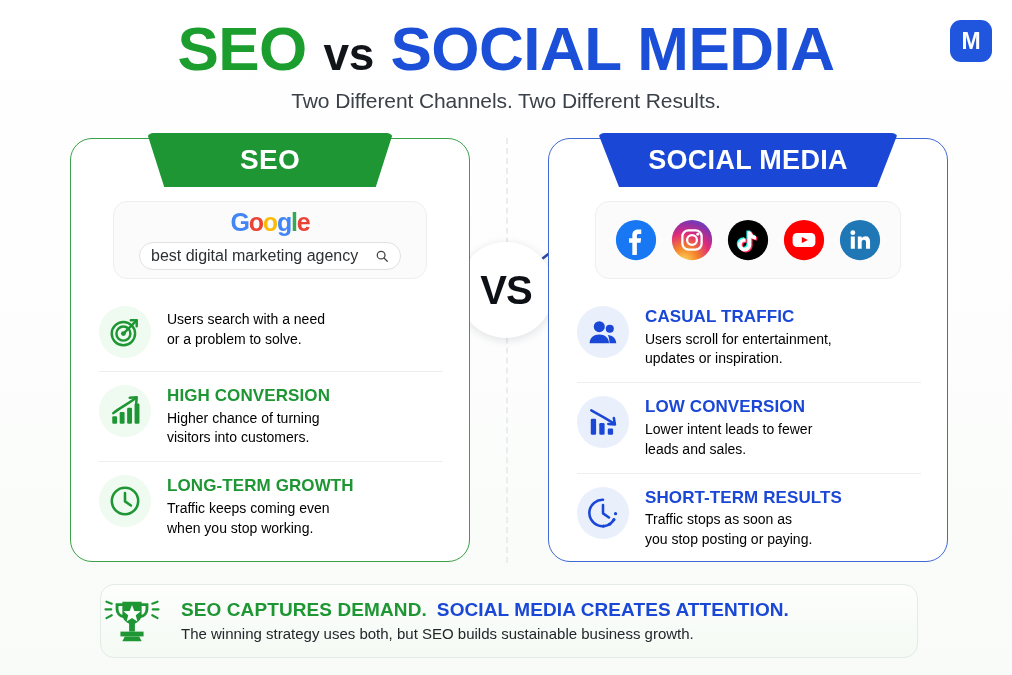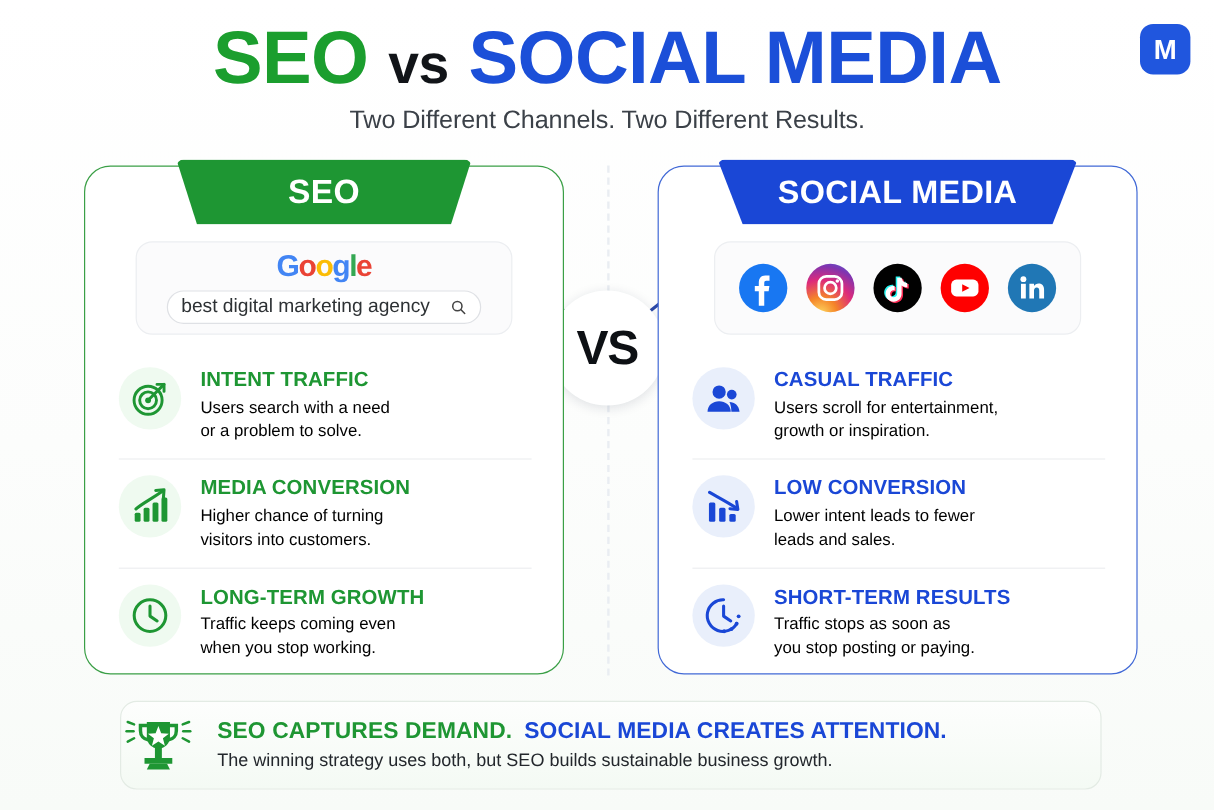--- a/index.html
+++ b/index.html
@@ -169,21 +169,20 @@
         <div class="feat-ico ico-green">
           <svg width="34" height="34" viewBox="0 0 32 32" fill="none" stroke="#1E9633" stroke-width="2.3">
             <circle cx="14.5" cy="17.5" r="11"></circle>
             <circle cx="14.5" cy="17.5" r="6.6"></circle>
             <circle cx="14.5" cy="17.5" r="2.3" fill="#1E9633" stroke="none"></circle>
             <line x1="14.5" y1="17.5" x2="27" y2="5" stroke-linecap="round"></line>
             <path d="M21.5 5 L27 5 L27 10.5" stroke-linejoin="round" stroke-linecap="round"></path>
           </svg>
         </div>
         <div class="feat-txt">
-          <div class="feat-h green">INTENT TRAFFIC</div>
           <div class="feat-p">
             <span>Users search with a need</span><br>
             <span>or a problem to solve.</span>
           </div>
         </div>
       </div>
 
       <div class="feat">
         <div class="feat-ico ico-green">
           <svg width="34" height="34" viewBox="0 0 32 32" fill="none">
@@ -191,21 +190,21 @@
               <rect x="4" y="21" width="4.6" height="7" rx="1.2"></rect>
               <rect x="11" y="17" width="4.6" height="11" rx="1.2"></rect>
               <rect x="18" y="13" width="4.6" height="15" rx="1.2"></rect>
               <rect x="25" y="9" width="4.6" height="19" rx="1.2"></rect>
             </g>
             <path d="M5 18 C11 13, 16 11, 26 4" stroke="#1E9633" stroke-width="2.4" fill="none" stroke-linecap="round"></path>
             <path d="M20.5 3.5 L27 3 L26.5 9.5" stroke="#1E9633" stroke-width="2.4" fill="none" stroke-linejoin="round" stroke-linecap="round"></path>
           </svg>
         </div>
         <div class="feat-txt">
-          <div class="feat-h green">MEDIA CONVERSION</div>
+          <div class="feat-h green">HIGH CONVERSION</div>
           <div class="feat-p">
             <span>Higher chance of turning</span><br>
             <span>visitors into customers.</span>
           </div>
         </div>
       </div>
 
       <div class="feat">
         <div class="feat-ico ico-green">
           <svg width="34" height="34" viewBox="0 0 32 32" fill="none" stroke="#1E9633" stroke-width="2.4">
@@ -283,21 +282,21 @@
             <circle cx="12.5" cy="11" r="5.2"></circle>
             <circle cx="22.4" cy="13" r="3.8"></circle>
             <path d="M3.4 26.5c0-5 4.1-8.2 9.1-8.2s9.1 3.2 9.1 8.2z"></path>
             <path d="M20.6 18.8c4 .3 7.5 2.6 7.9 7.7h-6.4c0-3-.6-5.6-1.5-7.7z"></path>
           </svg>
         </div>
         <div class="feat-txt">
           <div class="feat-h blue">CASUAL TRAFFIC</div>
           <div class="feat-p">
             <span>Users scroll for entertainment,</span><br>
-            <span>growth or inspiration.</span>
+            <span>updates or inspiration.</span>
           </div>
         </div>
       </div>
 
       <div class="feat">
         <div class="feat-ico ico-blue">
           <svg width="34" height="34" viewBox="0 0 32 32" fill="none">
             <g fill="#1A47D6">
               <rect x="4.5" y="13" width="5" height="15" rx="1.2"></rect>
               <rect x="12.5" y="17" width="5" height="11" rx="1.2"></rect>

